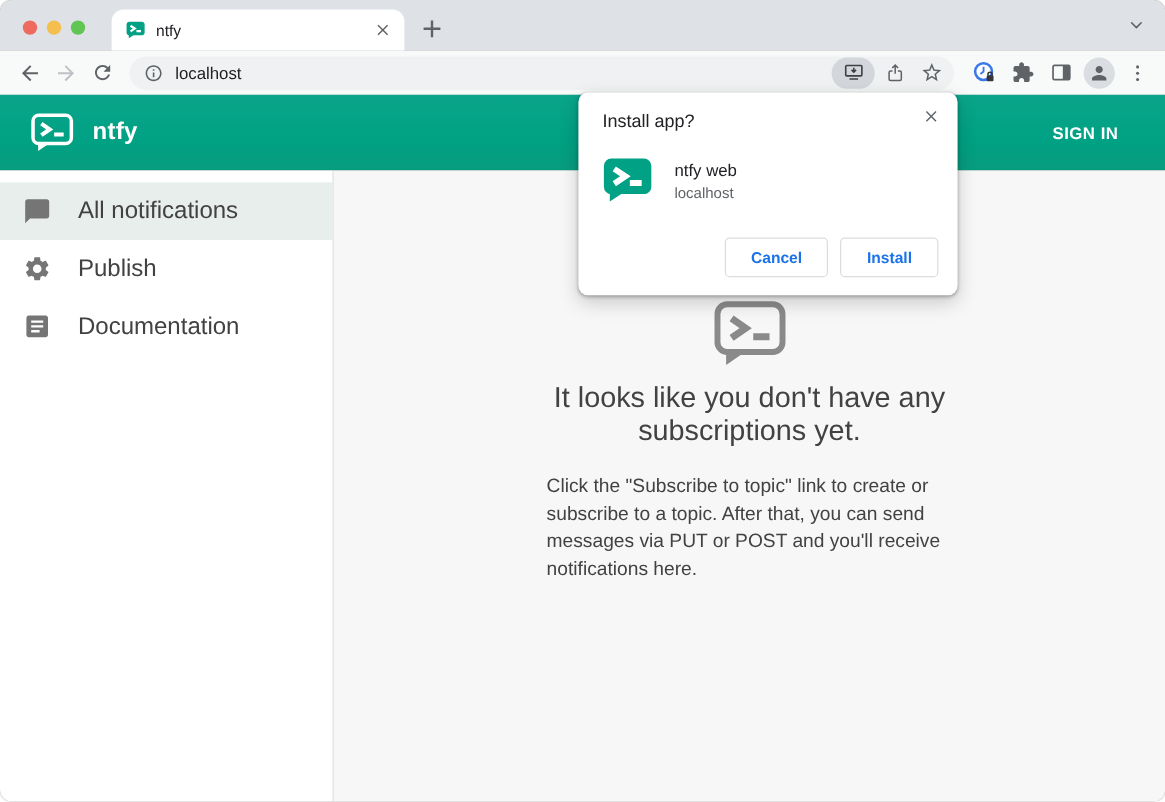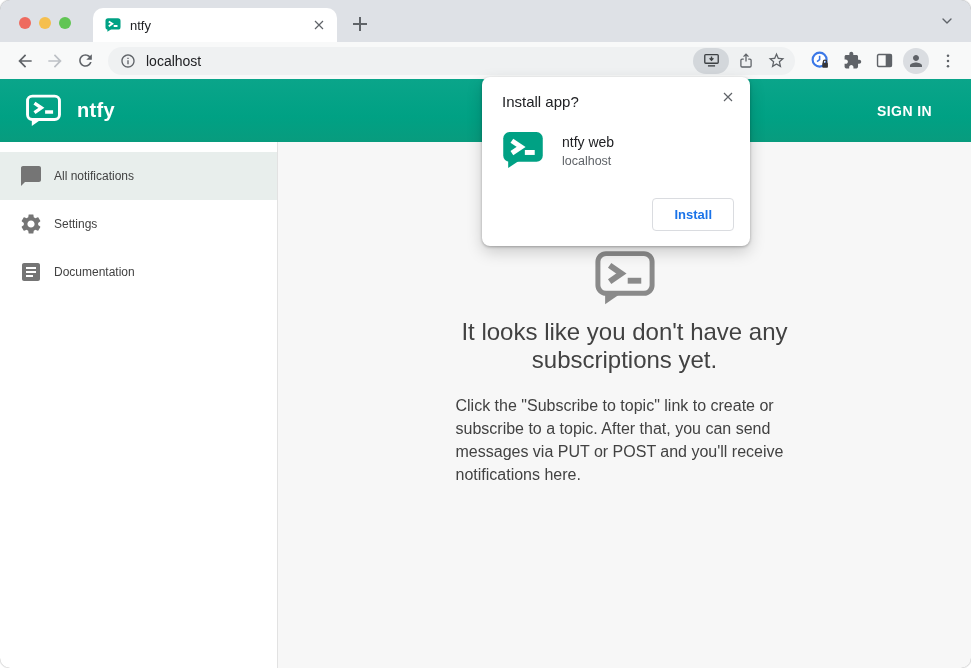--- a/index.html
+++ b/index.html
@@ -62,32 +62,32 @@
     color: #fff; font-family: inherit; font-size: 14px; font-weight: bold; letter-spacing: 0.4px;
     padding: 9px 19px; margin-left: 12px; cursor: pointer;
   }
 
   
   .app-body { display: flex; height: 526px; }
   .sidebar { width: 278px; background: #fff; border-right: 1px solid #e2e2e2; padding-top: 10px; }
   .nav-item { height: 48px; display: flex; align-items: center; padding-left: 19px; cursor: pointer; }
   .nav-item.selected { background: #e8eeec; }
   .nav-item .nicon { width: 24px; height: 24px; color: #757575; flex: 0 0 auto; }
-  .nav-item .nlabel { margin-left: 11px; font-size: 12px; color: #424242; }
+  .nav-item .nlabel { margin-left: 22px; font-size: 20px; color: #424242; }
 
   .main { flex: 1; background: #f7f7f7; display: flex; flex-direction: column; align-items: center; padding-top: 108px; }
   .empty-logo { width: 64px; height: 56px; color: #8a8a8a; }
   .empty-heading { margin-top: 12px; width: 440px; text-align: center; font-size: 24px; line-height: 28px; color: #424242; font-weight: 400; }
   .empty-para { margin-top: 20px; width: 338px; font-size: 16px; line-height: 23px; color: #424242; text-align: left; }
   .empty-para.second { margin-top: 16px; }
   .teal-link { color: #338574; text-decoration: underline; cursor: pointer; }
 
   
   .install-popup {
-    position: absolute; left: 482px; top: 77px; width: 268px; height: 169px;
+    position: absolute; left: 482px; top: 77px; width: 316px; height: 169px;
     background: #fff; border-radius: 8px; z-index: 20;
     box-shadow: 0 1px 3px rgba(0,0,0,0.28), 0 6px 16px rgba(0,0,0,0.18);
     padding: 16px 20px;
   }
   .popup-title { font-size: 15px; color: #202124; }
   .popup-close { position: absolute; top: 12px; right: 14px; width: 16px; height: 16px; color: #5f6368; cursor: pointer; }
   .popup-app-row { display: flex; margin-top: 19px; align-items: center; }
   .popup-app-icon { width: 42px; height: 42px; flex: 0 0 auto; }
   .popup-app-info { margin-left: 18px; padding-top: 2px; }
   .popup-app-name { font-size: 14px; color: #202124; }
@@ -238,21 +238,21 @@
             </svg>
         </span>
         <span class="nlabel">All notifications</span>
       </div>
       <div class="nav-item">
         <span class="nicon">
           <svg viewBox="0 0 24 24" width="24" height="24">
               <path d="M19.14 12.94c.04-.3.06-.61.06-.94 0-.32-.02-.64-.07-.94l2.03-1.58c.18-.14.23-.41.12-.61l-1.92-3.32c-.12-.22-.37-.29-.59-.22l-2.39.96c-.5-.38-1.03-.7-1.62-.94l-.36-2.54c-.04-.24-.24-.41-.48-.41h-3.84c-.24 0-.43.17-.47.41l-.36 2.54c-.59.24-1.13.57-1.62.94l-2.39-.96c-.22-.08-.47 0-.59.22L2.74 8.87c-.12.21-.08.47.12.61l2.03 1.58c-.05.3-.09.63-.09.94s.02.64.07.94l-2.03 1.58c-.18.14-.23.41-.12.61l1.92 3.32c.12.22.37.29.59.22l2.39-.96c.5.38 1.03.7 1.62.94l.36 2.54c.05.24.24.41.48.41h3.84c.24 0 .44-.17.47-.41l.36-2.54c.59-.24 1.13-.56 1.62-.94l2.39.96c.22.08.47 0 .59-.22l1.92-3.32c.12-.22.07-.47-.12-.61l-2.01-1.58zM12 15.6c-1.98 0-3.6-1.62-3.6-3.6s1.62-3.6 3.6-3.6 3.6 1.62 3.6 3.6-1.62 3.6-3.6 3.6z" fill="currentColor"></path>
             </svg>
         </span>
-        <span class="nlabel">Settings</span>
+        <span class="nlabel">Publish</span>
       </div>
       <div class="nav-item">
         <span class="nicon">
           <svg viewBox="0 0 24 24" width="24" height="24">
               <path d="M19 3H5c-1.1 0-2 .9-2 2v14c0 1.1.9 2 2 2h14c1.1 0 2-.9 2-2V5c0-1.1-.9-2-2-2zm-5 14H7v-2h7v2zm3-4H7v-2h10v2zm0-4H7V7h10v2z" fill="currentColor"></path>
             </svg>
         </span>
         <span class="nlabel">Documentation</span>
       </div>
     </div>
@@ -286,17 +286,18 @@
           <path d="M16 16 l15 10 -15 10" stroke="#fff" stroke-width="8" fill="none"></path>
           <path d="M37 35 h16" stroke="#fff" stroke-width="8" fill="none"></path>
         </svg>
       </span>
       <div class="popup-app-info">
         <div class="popup-app-name">ntfy web</div>
         <div class="popup-app-origin">localhost</div>
       </div>
     </div>
     <div class="popup-buttons">
+      <button class="popup-btn">Cancel</button>
       <button class="popup-btn">Install</button>
     </div>
   </div>
 
 </div>
 
 </body></html>

